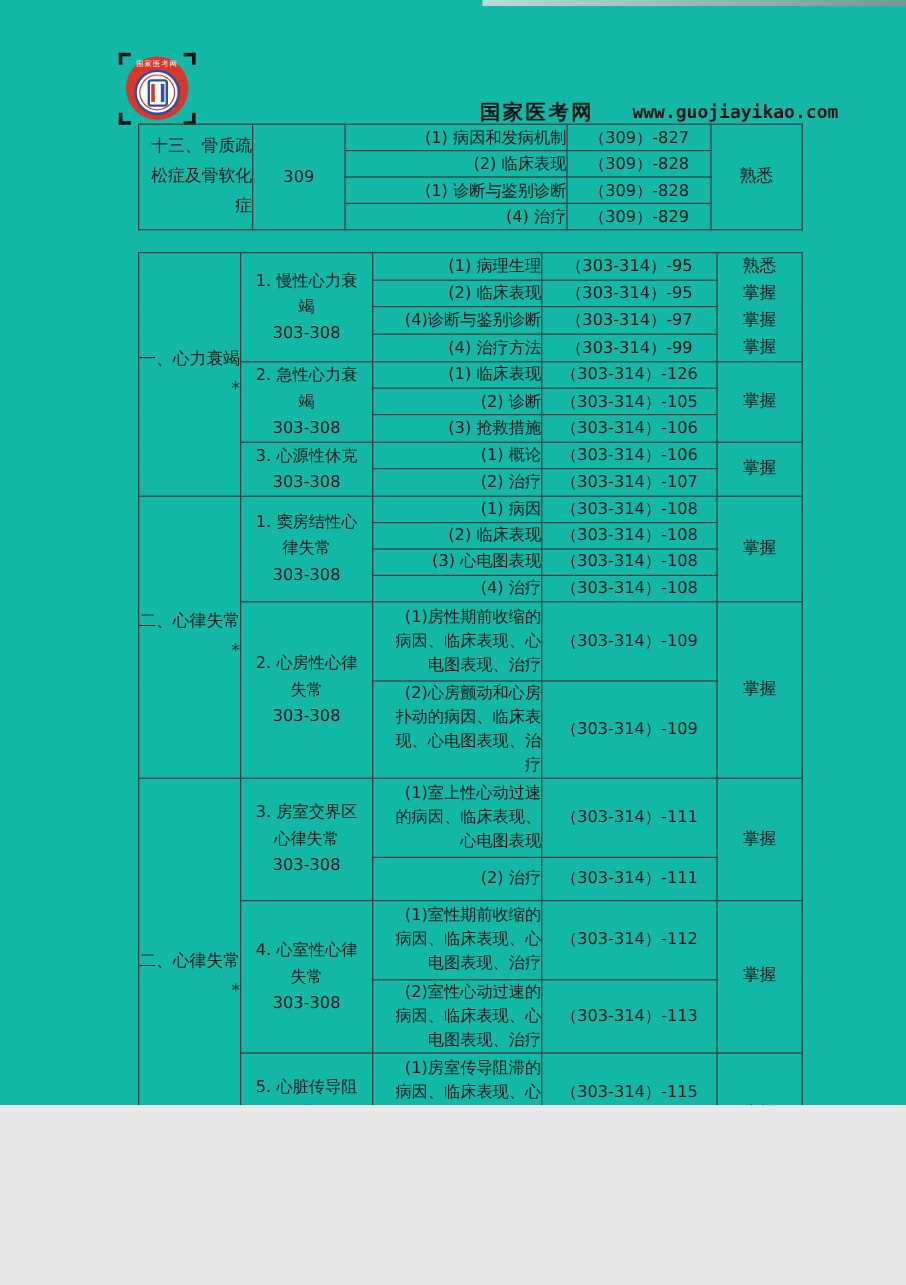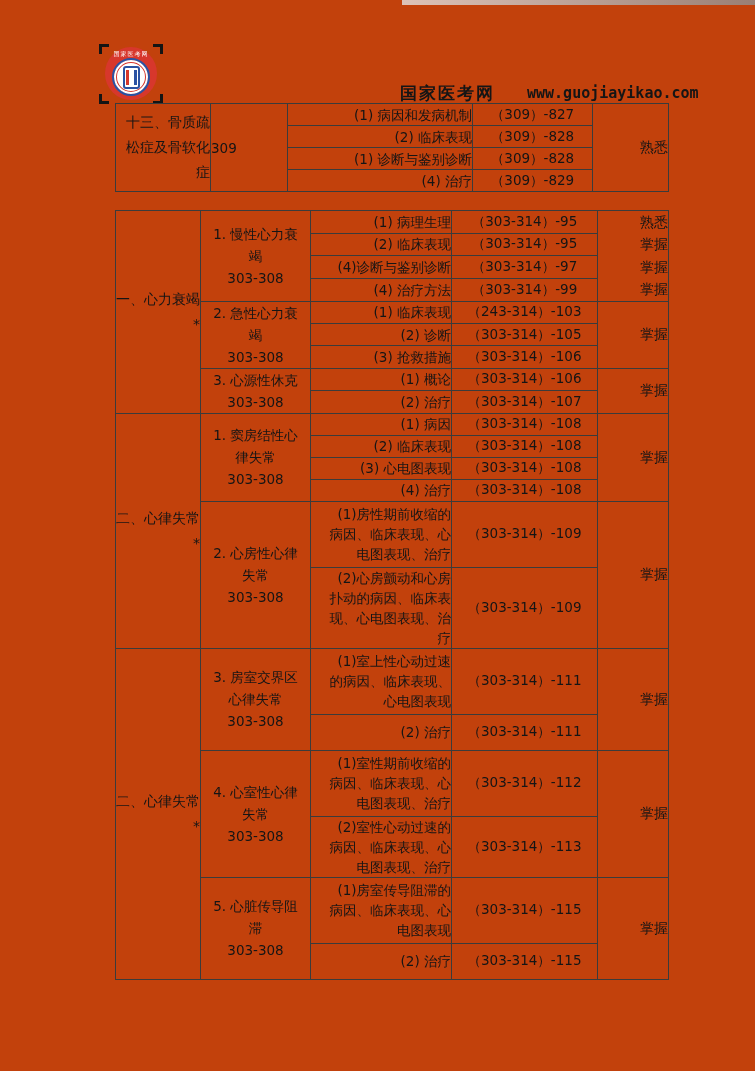--- a/index.html
+++ b/index.html
@@ -1,17 +1,17 @@
 <!DOCTYPE html>
 <html><head>
 <meta charset="utf-8">
 <style>
   html,body{margin:0;padding:0;background:#e8e8e8;}
   #page{
-    position:relative;width:755px;height:1071px;background:#c2410c;
+    position:relative;width:755px;height:921px;background:#14b8a6;
     font-family:"DejaVu Sans","Liberation Sans",sans-serif;
     color:#151515;overflow:hidden;
   }
   
   .artifact{position:absolute;top:0;left:402px;width:353px;height:5px;
     background:linear-gradient(90deg,#e3e3e3,#8f8f8f);opacity:.8;}
   
   .logo{position:absolute;left:99px;top:44px;width:64px;height:60px;}
   .cm{position:absolute;width:7px;height:7px;border:0 solid #141414;}
   .cm.tl{left:0;top:0;border-left-width:3px;border-top-width:3px;}
@@ -38,27 +38,27 @@
   
   table.t{border-collapse:collapse;table-layout:fixed;position:absolute;}
   table.t td{border:1px solid #3b3b3b;vertical-align:middle;overflow:hidden;
     padding:0;color:#151515;}
   #t1{left:115px;top:103px;width:553px;}
   #t2{left:115px;top:210px;width:553px;}
   .h22{height:22px;} .h36{height:36px;} .h58{height:58px;}
   .h66{height:66px;} .h76{height:76px;}
   td.sec{text-align:right;padding:0 3px 0 4px;white-space:pre-line;
     font-size:14px;line-height:25px;}
-  td.code{text-align:left;padding-left:7px;font-size:13.5px;}
+  td.code{text-align:center;padding-left:7px;font-size:13.5px;}
   td.sub{text-align:center;padding:0 4px 0 8px;white-space:pre-line;
     font-size:13.5px;line-height:22px;}
   td.item{text-align:right;padding:0 4px 0 10px;white-space:pre-line;
     font-size:13.5px;line-height:20px;}
   td.ref{text-align:center;font-size:13.5px;white-space:nowrap;}
-  td.mast{text-align:right;font-size:14px;line-height:22.4px;white-space:pre-line;margin-left:32px;}
+  td.mast{text-align:center;font-size:14px;line-height:22.4px;white-space:pre-line;margin-left:32px;}
 </style>
 </head>
 <body>
 
 <div id="page">
 
   <div class="artifact"></div>
 
   <div class="logo">
     <i class="cm tl"></i>
@@ -144,21 +144,21 @@
     </tr>
     <tr class="h22">
       <td class="item">(4) 治疗方法</td>
       <td class="ref">（303-314）-99</td>
     </tr>
     <tr class="h22">
       <td class="sub" rowspan="3">2. 急性心力衰
 竭
 303-308</td>
       <td class="item">(1) 临床表现</td>
-      <td class="ref">（243-314）-103</td>
+      <td class="ref">（303-314）-126</td>
       <td class="mast" rowspan="3">掌握</td>
     </tr>
     <tr class="h22">
       <td class="item">(2) 诊断</td>
       <td class="ref">（303-314）-105</td>
     </tr>
     <tr class="h22">
       <td class="item">(3) 抢救措施</td>
       <td class="ref">（303-314）-106</td>
     </tr>

